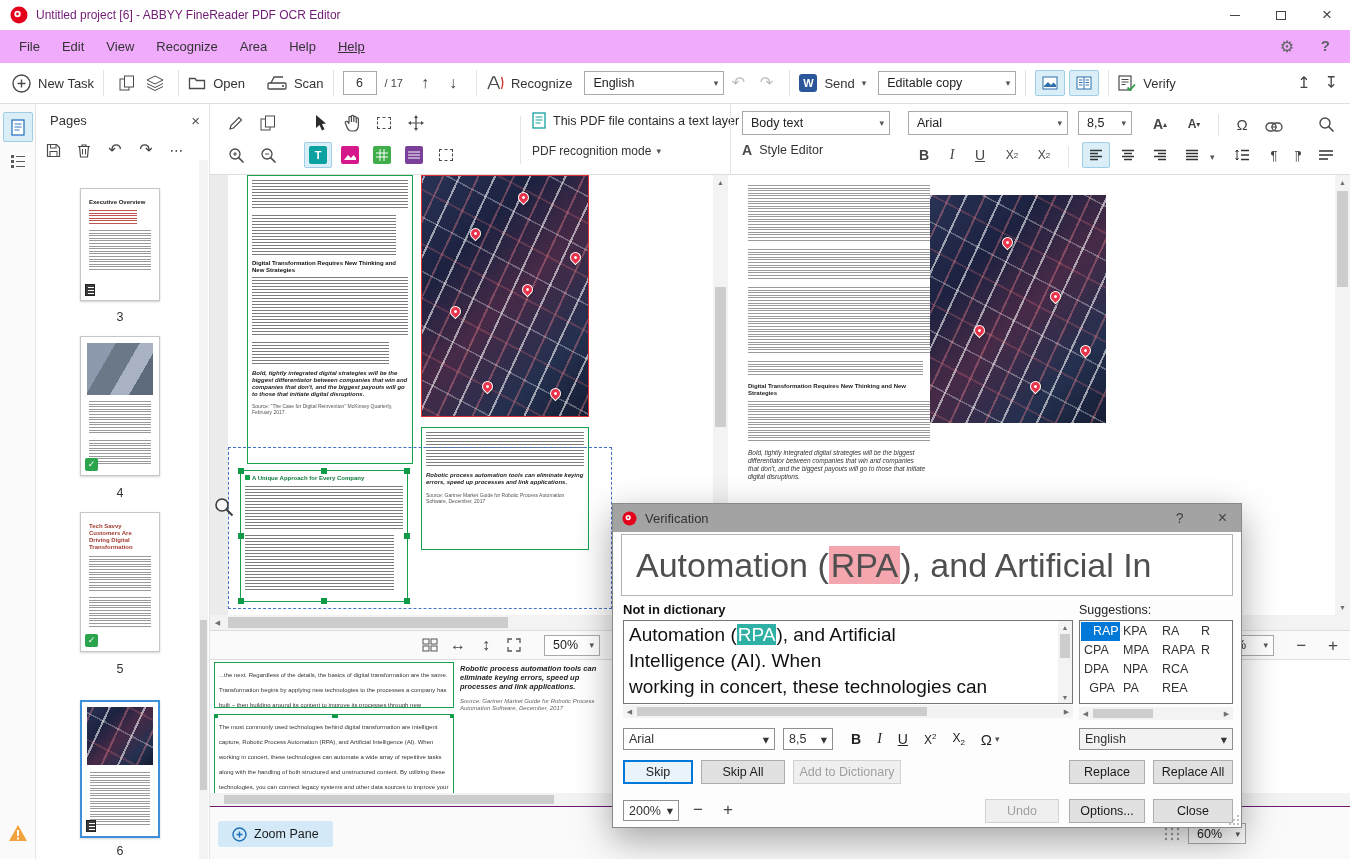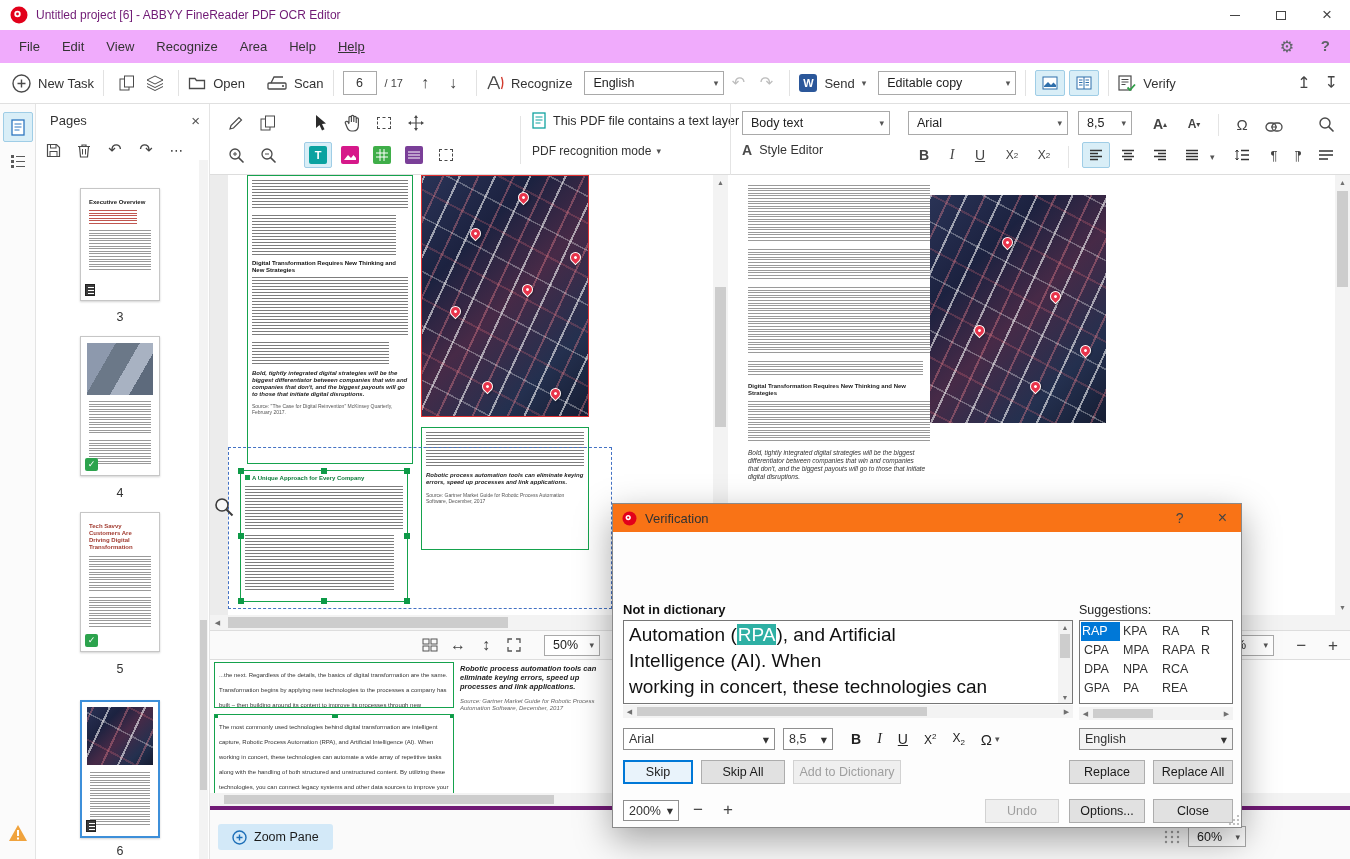--- a/index.html
+++ b/index.html
@@ -584,21 +584,21 @@
   </div>
   <div class="abs" style="left:250px;top:4px;width:158px;">
     <div style="font-size:7.5px;font-style:italic;font-weight:bold;line-height:9px;color:#222;">Robotic process automation tools can eliminate keying errors, speed up processes and link applications.</div>
     <div style="font-size:6px;font-style:italic;line-height:7px;color:#666;margin-top:7px;">Source: Gartner Market Guide for Robotic Process Automation Software, December, 2017</div>
   </div>
   <div class="sbtrack" style="left:0;bottom:0;width:1140px;height:13px;">
     <div class="sbthumb" style="left:14px;top:2px;width:330px;height:9px;"></div>
   </div>
 </div>
 
-<div class="abs" style="left:210px;top:806px;width:1140px;height:53px;background:#fafafa;border-top:4px solid #701a75;">
+<div class="abs" style="left:210px;top:806px;width:1140px;height:53px;background:#fafafa;border-top:1px solid #701a75;">
   <div class="abs flex" style="left:8px;top:14px;height:26px;background:#d3e9f8;border-radius:3px;padding:0 14px;gap:7px;">
     <span>
         <svg width="15" height="15">
           <circle cx="7.5" cy="7.5" r="6.5" fill="none" stroke="#1d6fb8" stroke-width="1.4"></circle>
           <path d="M7.5 4.5 v6 M4.5 7.5 h6" stroke="#1d6fb8" stroke-width="1.4"></path>
         </svg>
       </span>
     <span style="font-size:12.5px;color:#1b1b1b;">Zoom Pane</span>
   </div>
   <span class="abs" style="right:170px;top:20px;">
@@ -617,33 +617,38 @@
       </svg>
   </span>
   <div class="combo abs" style="right:104px;top:16px;width:58px;height:21px;">
     <span>60%</span>
       <span class="arr">▾</span>
   </div>
 </div>
 
 <div class="abs" style="left:612px;top:503px;width:630px;height:325px;background:#fdfdfd;border:1px solid #8a8a8a;box-shadow:0 12px 34px rgba(0,0,0,.35);z-index:60;">
 
-  <div class="abs flex" style="left:0;top:0;width:628px;height:28px;background:#f97316;">
+  <div class="abs flex" style="left:0;top:0;width:628px;height:28px;background:#a3a3a3;">
     <span style="margin-left:9px;">
         <svg width="15" height="15">
           <circle cx="7.5" cy="7.5" r="7" fill="#e2001a"></circle>
           <circle cx="6.2" cy="6.6" r="2.6" fill="#fff"></circle>
           <circle cx="6.2" cy="6.6" r="1.1" fill="#e2001a"></circle>
         </svg>
       </span>
     <span style="margin-left:8px;font-size:13px;color:#333;">Verification</span>
     <span style="margin-left:auto;margin-right:34px;font-size:14px;color:#444;">?</span>
     <span style="margin-right:14px;font-size:16px;color:#444;">×</span>
   </div>
 
+  <div class="abs" style="left:8px;top:30px;width:612px;height:62px;border:1px solid #b3b3b3;background:#fff;overflow:hidden;white-space:nowrap;">
+    <div style="font-size:34px;color:#4f4f4f;line-height:60px;padding-left:14px;">
+      <span>Automation (</span><span style="background:#f3a6ad;padding:0 2px;">RPA</span><span>), and Artificial In</span>
+    </div>
+  </div>
 
   <div class="abs" style="left:10px;top:98px;font-size:13px;font-weight:bold;color:#111;">Not in dictionary</div>
   <div class="abs" style="left:466px;top:99px;font-size:12.5px;color:#222;">Suggestions:</div>
 
   <div class="abs" style="left:10px;top:116px;width:450px;height:84px;border:1px solid #767676;background:#fff;overflow:hidden;">
     <div style="padding:1px 5px;font-size:19px;line-height:26px;color:#111;">
       <div><span>Automation (</span><span style="background:#2eb0a4;color:#fff;padding:0 1px;">RPA</span><span>), and Artificial</span></div>
       <div>Intelligence (AI). When</div>
       <div style="white-space:nowrap;">working in concert, these technologies can</div>
     </div>
@@ -654,24 +659,24 @@
     </div>
   </div>
   <div class="sbtrack" style="left:10px;top:201px;width:450px;height:13px;">
     <span class="sbarrow" style="left:0;top:0;width:13px;height:13px;">◀</span>
     <div class="sbthumb" style="left:14px;top:2px;width:290px;height:9px;"></div>
     <span class="sbarrow" style="right:0;top:0;width:13px;height:13px;">▶</span>
   </div>
 
   <div class="abs" style="left:466px;top:116px;width:154px;height:84px;border:1px solid #767676;background:#fff;padding:1px;overflow:hidden;">
     <div style="display:grid;grid-auto-flow:column;grid-template-rows:repeat(4,19px);grid-auto-columns:39px;font-size:12.5px;">
-      <span class="suggsel" style="line-height:19px;padding-left:1px;">RAP</span>
+      <span class="suggsel" style="line-height:19px;padding-left:12px;">RAP</span>
       <span style="line-height:19px;padding-left:3px;">CPA</span>
       <span style="line-height:19px;padding-left:3px;">DPA</span>
-      <span style="line-height:19px;padding-left:3px;">GPA</span>
+      <span style="line-height:19px;padding-left:3px;text-align:center;">GPA</span>
       <span style="line-height:19px;padding-left:3px;">KPA</span>
       <span style="line-height:19px;padding-left:3px;">MPA</span>
       <span style="line-height:19px;padding-left:3px;">NPA</span>
       <span style="line-height:19px;padding-left:3px;">PA</span>
       <span style="line-height:19px;padding-left:3px;">RA</span>
       <span style="line-height:19px;padding-left:3px;">RAPA</span>
       <span style="line-height:19px;padding-left:3px;">RCA</span>
       <span style="line-height:19px;padding-left:3px;">REA</span>
       <span style="line-height:19px;padding-left:3px;">R</span>
       <span style="line-height:19px;padding-left:3px;">R</span>

